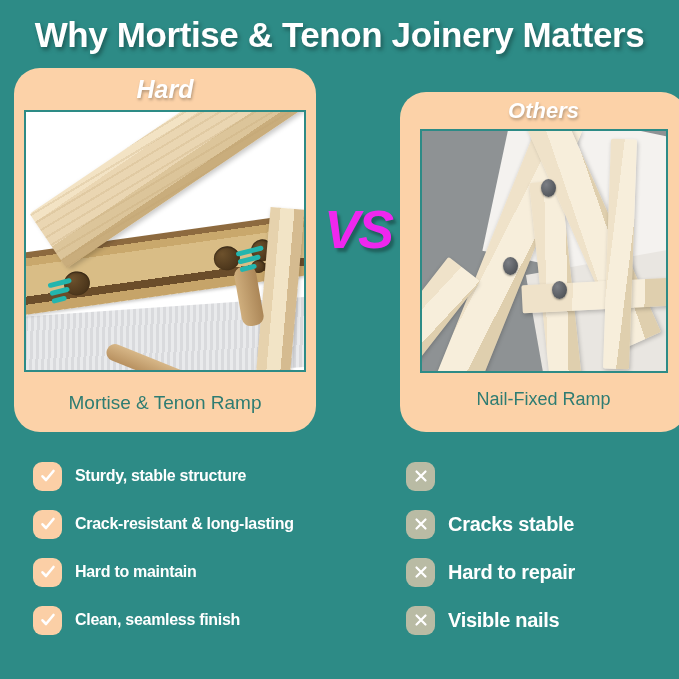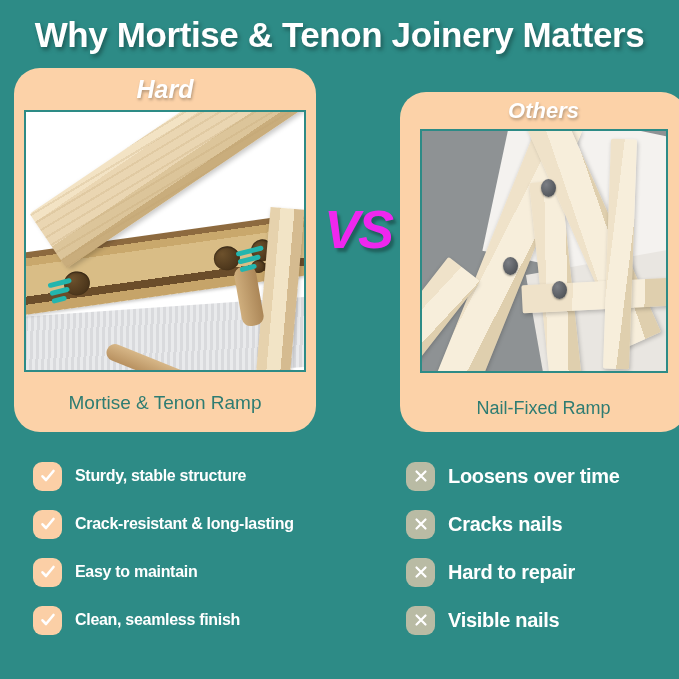--- a/index.html
+++ b/index.html
@@ -50,21 +50,21 @@
     position:relative;
   }
   .card.ours  .photo-frame{ width:282px; height:262px; margin-top:8px; }
   .card.others .photo-frame{ width:248px; height:244px; margin-top:7px; }
 
   .card-caption{
     color:#2e7c72; font-size:19px; font-weight:normal;
     margin-top:auto; margin-bottom:18px; 
     font-family:"Liberation Sans", sans-serif;
   }
-  .card.others .card-caption{ font-size:18px; margin-bottom:13px; }
+  .card.others .card-caption{ font-size:18px; margin-bottom:22px; }
 
   
   .ours-photo{ position:absolute; inset:0; background:#ffffff; }
   .o-floor{
     position:absolute; left:-10px; bottom:-6px; width:320px; height:70px;
     background:repeating-linear-gradient(92deg,#e9eaec 0 3px,#d9dadd 3px 6px);
     transform:skewY(-4deg);
   }
   .o-rail{
     position:absolute; left:-24px; top:120px; width:340px; height:62px;
@@ -253,48 +253,47 @@
           </svg>
       </span>
       <span class="feat-label">Crack-resistant &amp; long-lasting</span>
     </div>
     <div class="feat">
       <span class="badge ok">
         <svg width="18" height="18" viewBox="0 0 18 18">
             <path d="M3.5 9.3 L7 13 L14.5 4" stroke="#ffffff" stroke-width="2.6" fill="none" stroke-linecap="round" stroke-linejoin="round"></path>
           </svg>
       </span>
-      <span class="feat-label"> Easy to maintain</span>
+      <span class="feat-label"> Hard to maintain</span>
     </div>
     <div class="feat">
       <span class="badge ok">
         <svg width="18" height="18" viewBox="0 0 18 18">
             <path d="M3.5 9.3 L7 13 L14.5 4" stroke="#ffffff" stroke-width="2.6" fill="none" stroke-linecap="round" stroke-linejoin="round"></path>
           </svg>
       </span>
       <span class="feat-label">Clean, seamless finish</span>
     </div>
   </div>
 
   <div class="col cons">
     <div class="feat">
       <span class="badge no">
         <svg width="18" height="18" viewBox="0 0 18 18">
             <path d="M4.5 4.5 L13.5 13.5 M13.5 4.5 L4.5 13.5" stroke="#ffffff" stroke-width="2.2" fill="none" stroke-linecap="round"></path>
           </svg>
       </span>
-      <span class="feat-label">Loosens over time</span>
     </div>
     <div class="feat">
       <span class="badge no">
         <svg width="18" height="18" viewBox="0 0 18 18">
             <path d="M4.5 4.5 L13.5 13.5 M13.5 4.5 L4.5 13.5" stroke="#ffffff" stroke-width="2.2" fill="none" stroke-linecap="round"></path>
           </svg>
       </span>
-      <span class="feat-label">Cracks nails</span>
+      <span class="feat-label">Cracks stable</span>
     </div>
     <div class="feat">
       <span class="badge no">
         <svg width="18" height="18" viewBox="0 0 18 18">
             <path d="M4.5 4.5 L13.5 13.5 M13.5 4.5 L4.5 13.5" stroke="#ffffff" stroke-width="2.2" fill="none" stroke-linecap="round"></path>
           </svg>
       </span>
       <span class="feat-label">Hard to repair</span>
     </div>
     <div class="feat">

